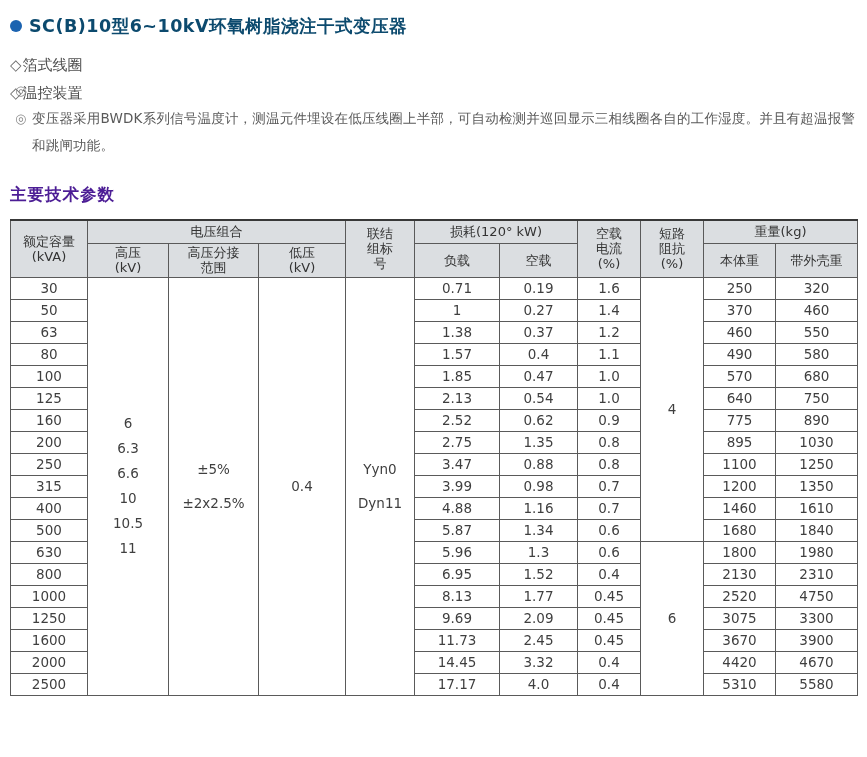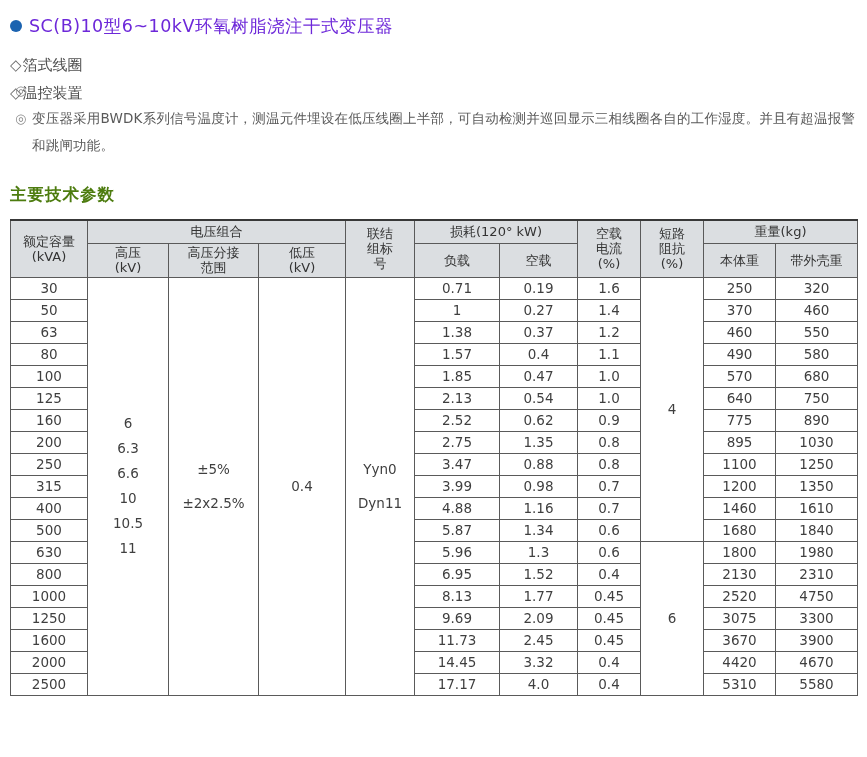--- a/index.html
+++ b/index.html
@@ -15,21 +15,21 @@
   
   .doc-title {
     display: flex; align-items: center; gap: 7px;
     height: 24px; line-height: 24px; margin: 0;
   }
   .doc-title .dot {
     width: 12px; height: 12px; border-radius: 50%;
     background: #1b63b0; flex: 0 0 auto;
   }
   .doc-title .t {
-    font-size: 17.5px; font-weight: normal; color: #6d28d9;
+    font-size: 17.5px; font-weight: bold; color: #0c4a6e;
     letter-spacing: 0.5px;
   }
 
   
   .sec-head {
     margin-top: 17px; line-height: 20px;
     font-size: 15px; color: #4f4f4f;
   }
   .sec-head .dia { margin-right: 1px; color: #6a6a6a; }
   .para {
@@ -40,21 +40,21 @@
   }
   .para .ring {
     position: absolute; left: 5px; top: 0; color: #8a8a8a;
     font-size: 13px;
   }
   .sec-head.second { margin-top: 8px; }
 
   
   .table-title {
     margin: 25px 0 13px 0;
-    font-size: 16.5px; font-weight: bold; color: #4d7c0f;
+    font-size: 16.5px; font-weight: bold; color: #4c1d95;
     letter-spacing: 1px;
   }
 
   
   table.spec {
     border-collapse: collapse; table-layout: fixed;
     width: 847px;
     border: 1px solid #4a4a4a;
     border-top: 2px solid #383838;
   }

